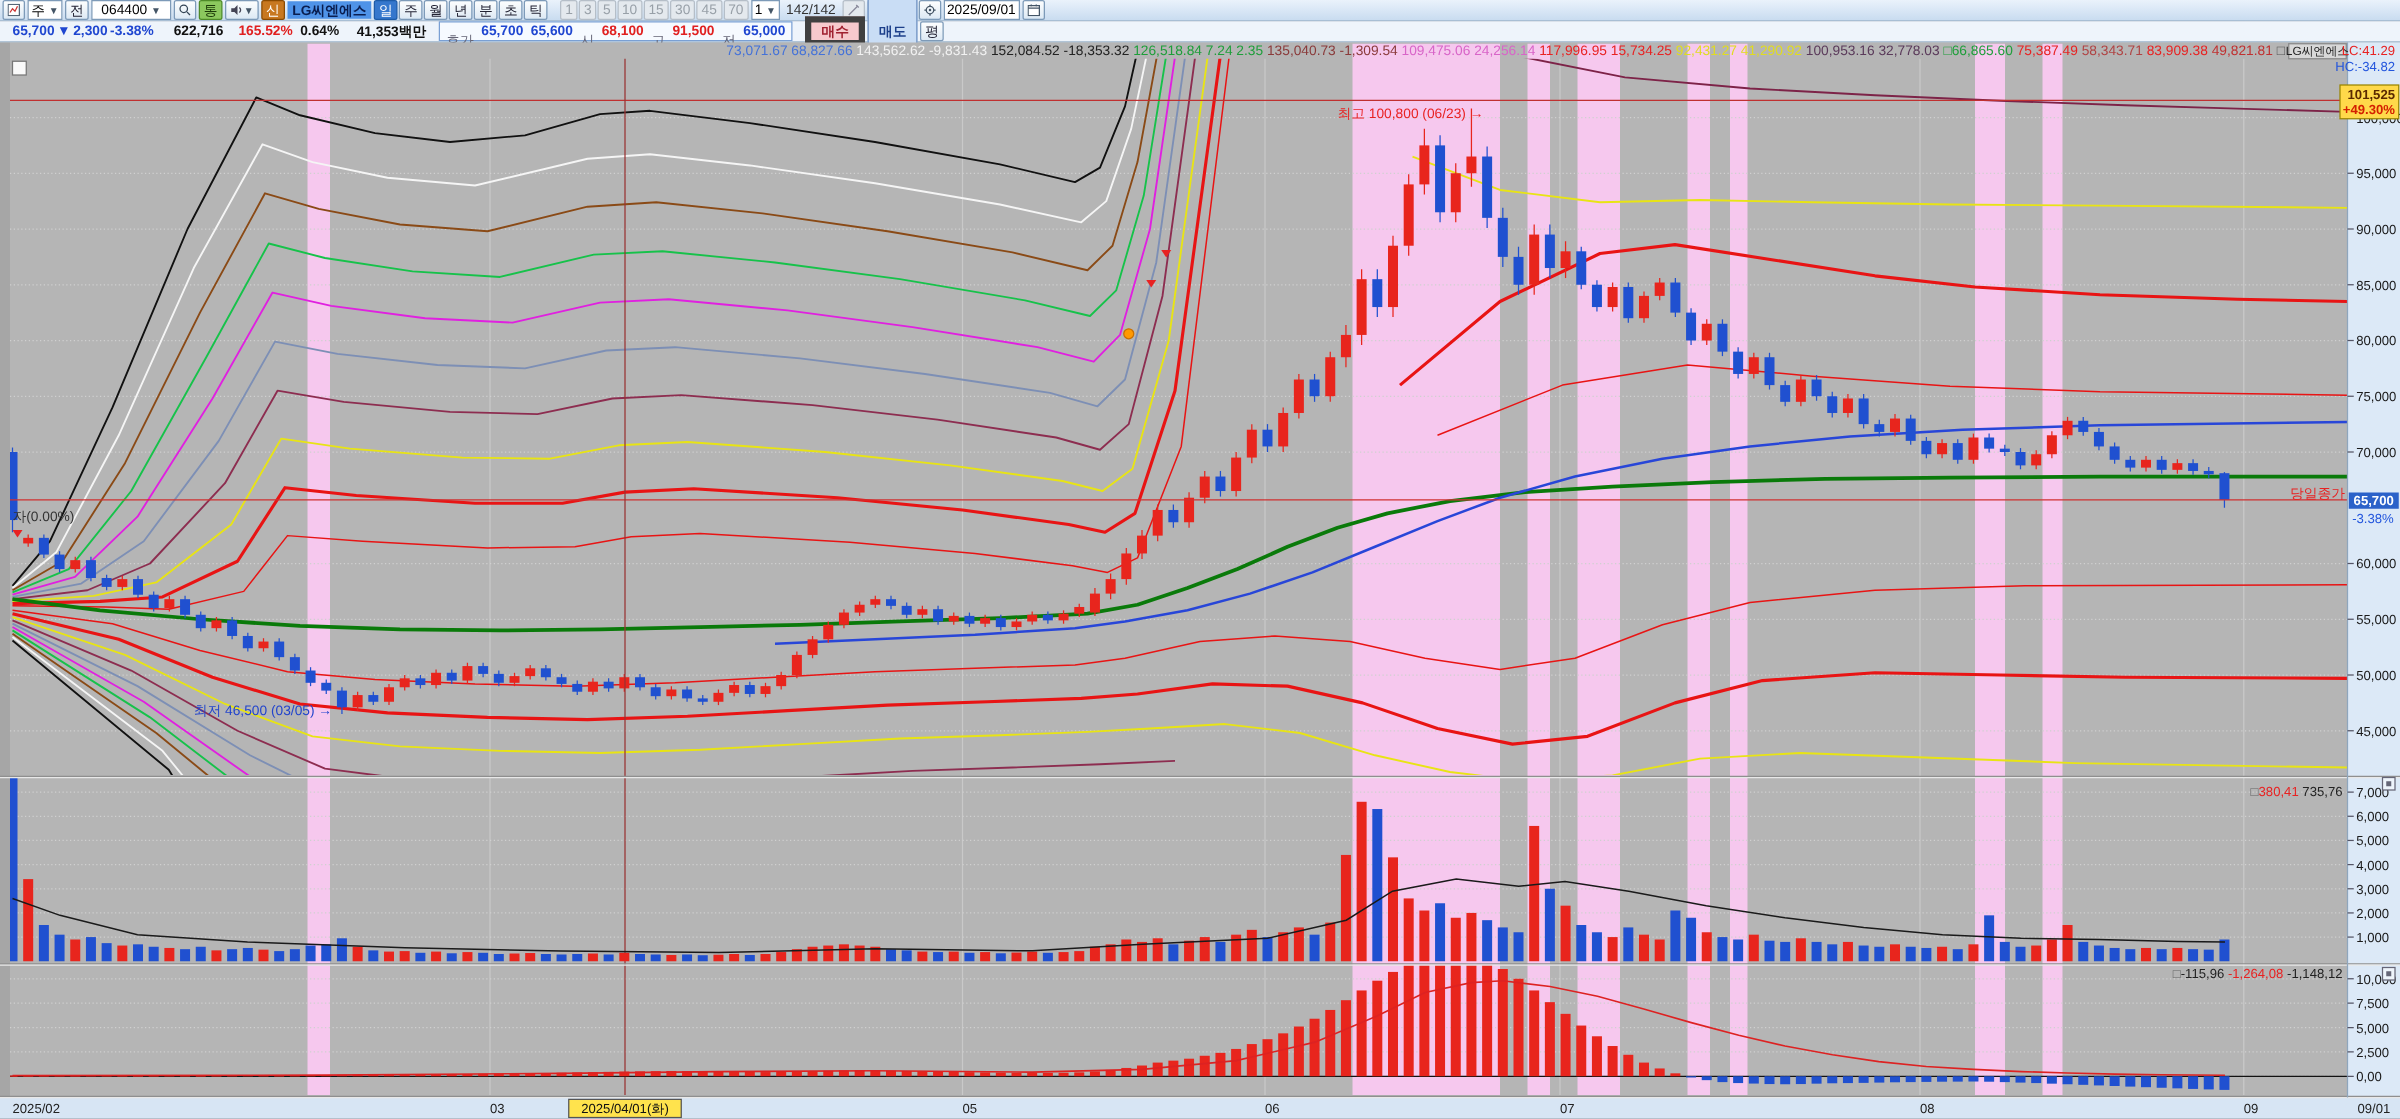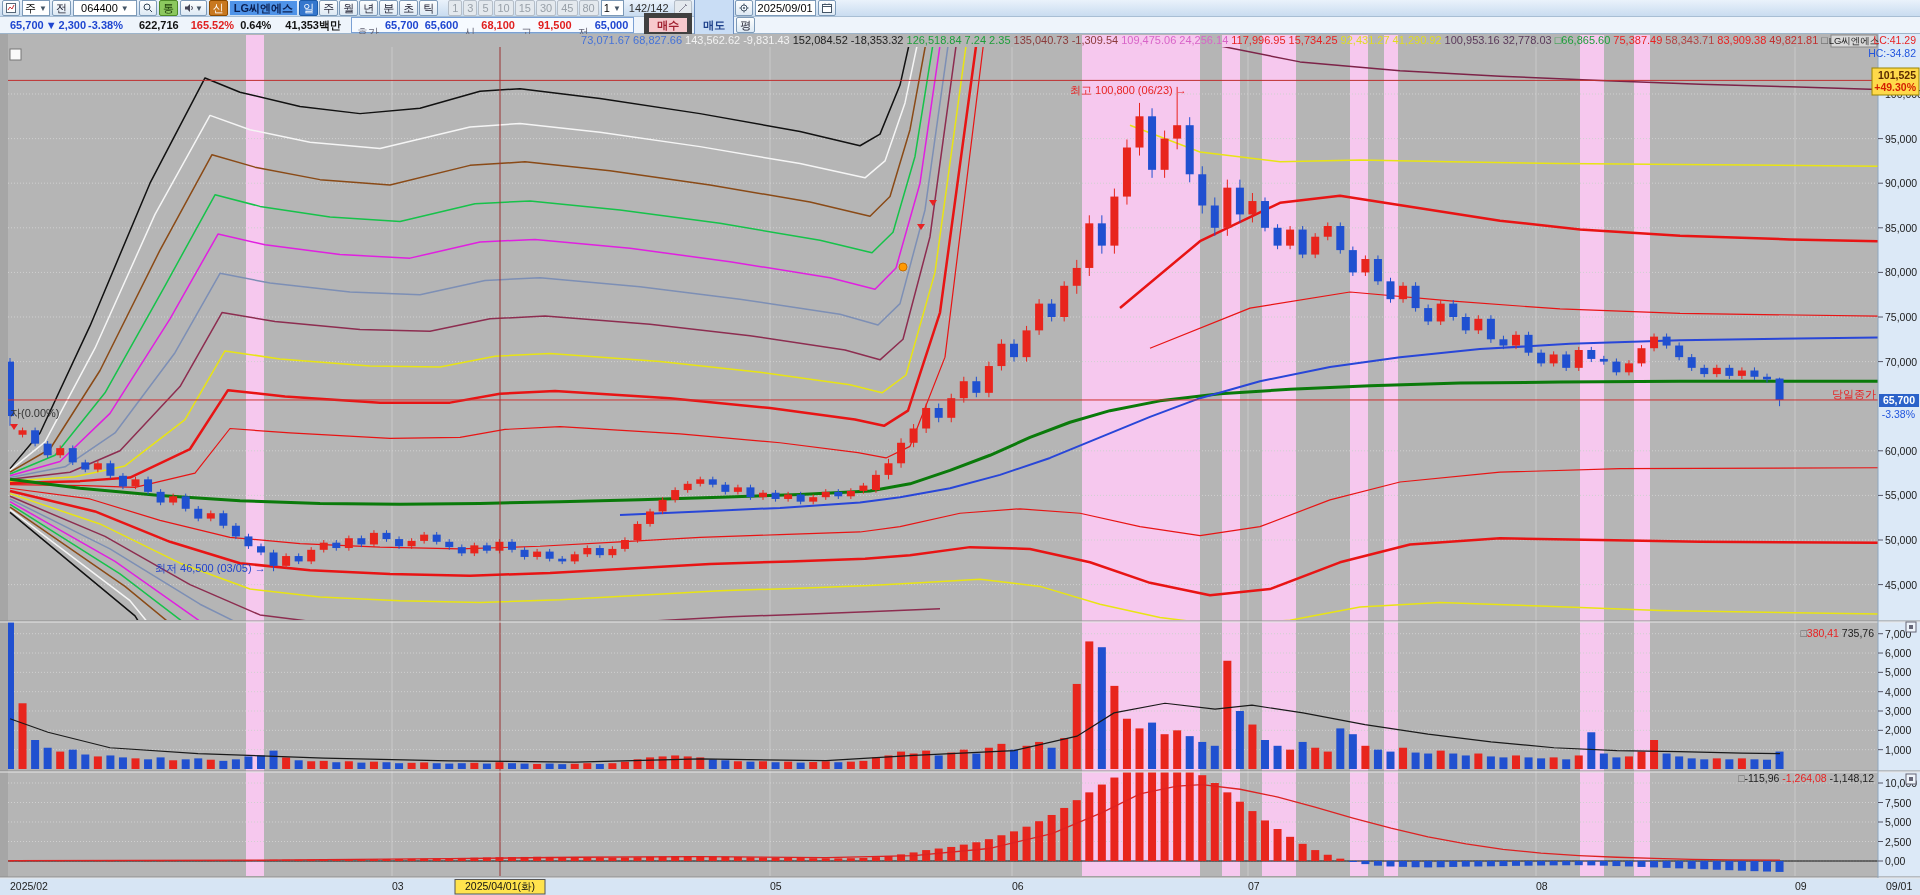--- a/index.html
+++ b/index.html
@@ -81,21 +81,21 @@
       </span>
   <span class="sp"></span>
   <span class="grp" id="minute-group">
         <span class="btn dis">1</span>
         <span class="btn dis">3</span>
         <span class="btn dis">5</span>
         <span class="btn dis">10</span>
         <span class="btn dis">15</span>
         <span class="btn dis">30</span>
         <span class="btn dis">45</span>
-        <span class="btn dis">80</span>
+        <span class="btn dis">70</span>
       </span>
   <span class="combo">
         <span>1</span>
         <span class="car">▼</span>
       </span>
   <span class="tbtxt">142/142</span>
   <span class="btn dis">
     <svg width="10" height="10">
           <line x1="1" y1="9" x2="8" y2="2" stroke="#889"></line>
           <line x1="7" y1="1" x2="9" y2="3" stroke="#889"></line>

